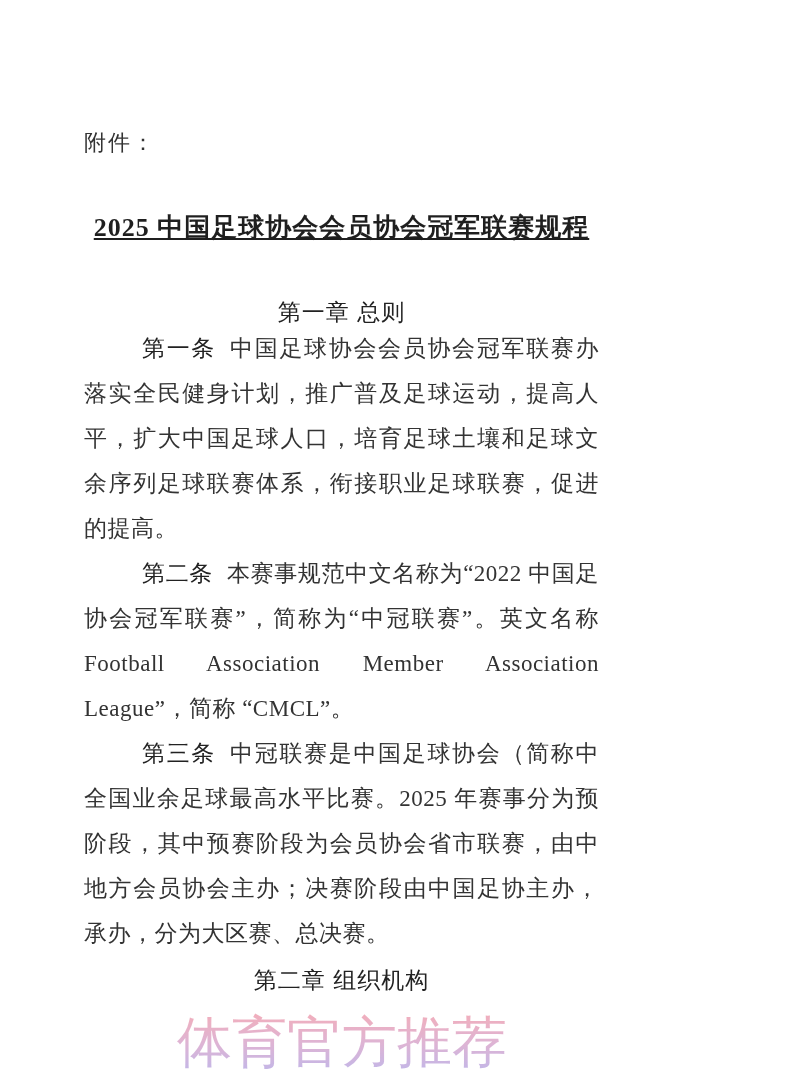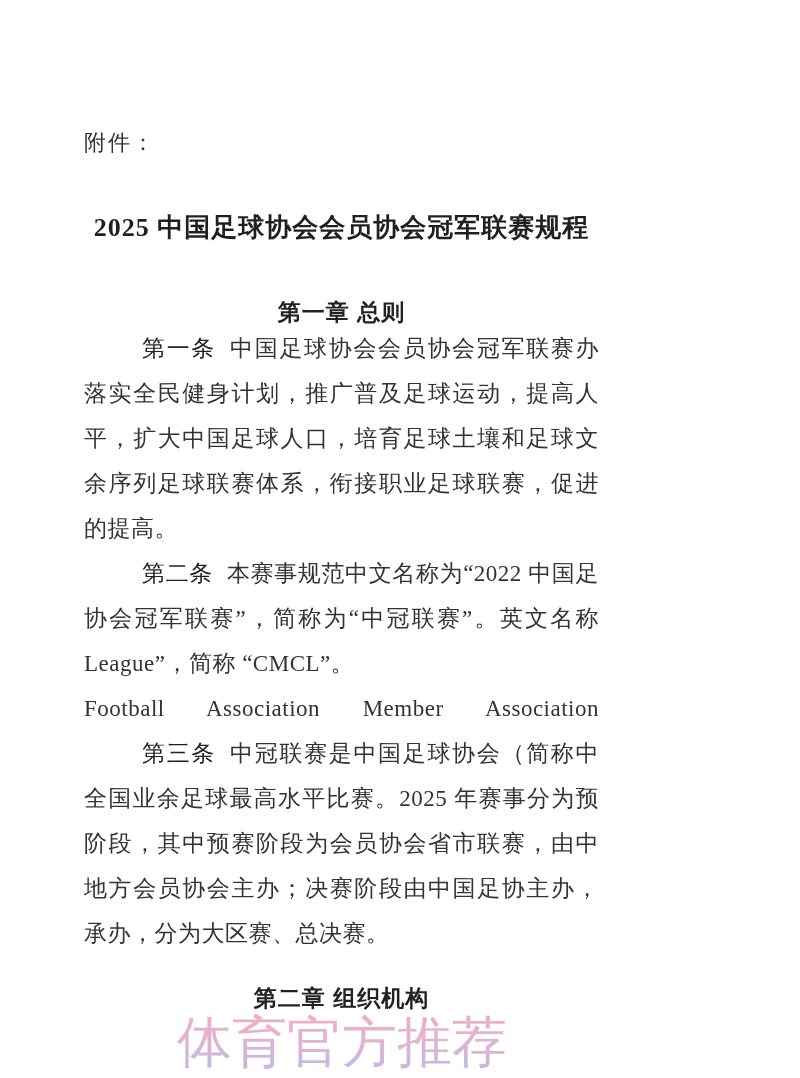--- a/index.html
+++ b/index.html
@@ -26,32 +26,33 @@
   }
   .doc-title {
     margin: 58px 0 0 0;
     font-size: 26px;
     line-height: 30px;
     font-weight: bold;
     text-align: center;
     letter-spacing: 1px;
     color: #1f1f1f;
     font-family: "Liberation Serif", "DejaVu Serif", serif;
+    text-decoration: underline;
   }
   .chapter {
     margin: 55px 0 0 0;
     font-size: 23px;
     line-height: 28px;
-    font-weight: 700;
+    font-weight: 400;
     text-align: center;
     letter-spacing: 1px;
     color: #222222;
     font-family: "Liberation Sans", "DejaVu Sans", sans-serif;
   }
-  .chapter.second { margin-top: 28px; }
+  .chapter.second { margin-top: 10px; }
   .para { margin: 0; }
   .line {
     font-size: 23px;
     line-height: 45px;
     height: 45px;
     overflow: hidden;
     text-align: justify;
     text-align-last: justify;
     color: #333333;
     letter-spacing: 0.5px;
@@ -95,22 +96,22 @@
     <div class="line first"><span class="artnum">第一条</span><span>中国足球协会会员协会冠军联赛办赛宗旨是贯彻</span></div>
     <div class="line">落实全民健身计划，推广普及足球运动，提高人民群众健康水</div>
     <div class="line">平，扩大中国足球人口，培育足球土壤和足球文化,规范全国业</div>
     <div class="line">余序列足球联赛体系，衔接职业足球联赛，促进足球竞技水平</div>
     <div class="line last">的提高。</div>
   </div>
 
   <div class="para">
     <div class="line first"><span class="artnum">第二条</span><span>本赛事规范中文名称为“2022 中国足球协会会员</span></div>
     <div class="line">协会冠军联赛”，简称为“中冠联赛”。英文名称为“2025 Chinese</div>
+    <div class="line">Football Association Member Association Champions</div>
     <div class="line last">League”，简称 “CMCL”。</div>
-    <div class="line">Football Association Member Association Champions</div>
   </div>
 
   <div class="para">
     <div class="line first"><span class="artnum">第三条</span><span>中冠联赛是中国足球协会（简称中国足协）主办的</span></div>
     <div class="line">全国业余足球最高水平比赛。2025 年赛事分为预赛和决赛两个</div>
     <div class="line">阶段，其中预赛阶段为会员协会省市联赛，由中国足协指导，</div>
     <div class="line">地方会员协会主办；决赛阶段由中国足协主办，地方会员协会</div>
     <div class="line last">承办，分为大区赛、总决赛。</div>
   </div>
 

